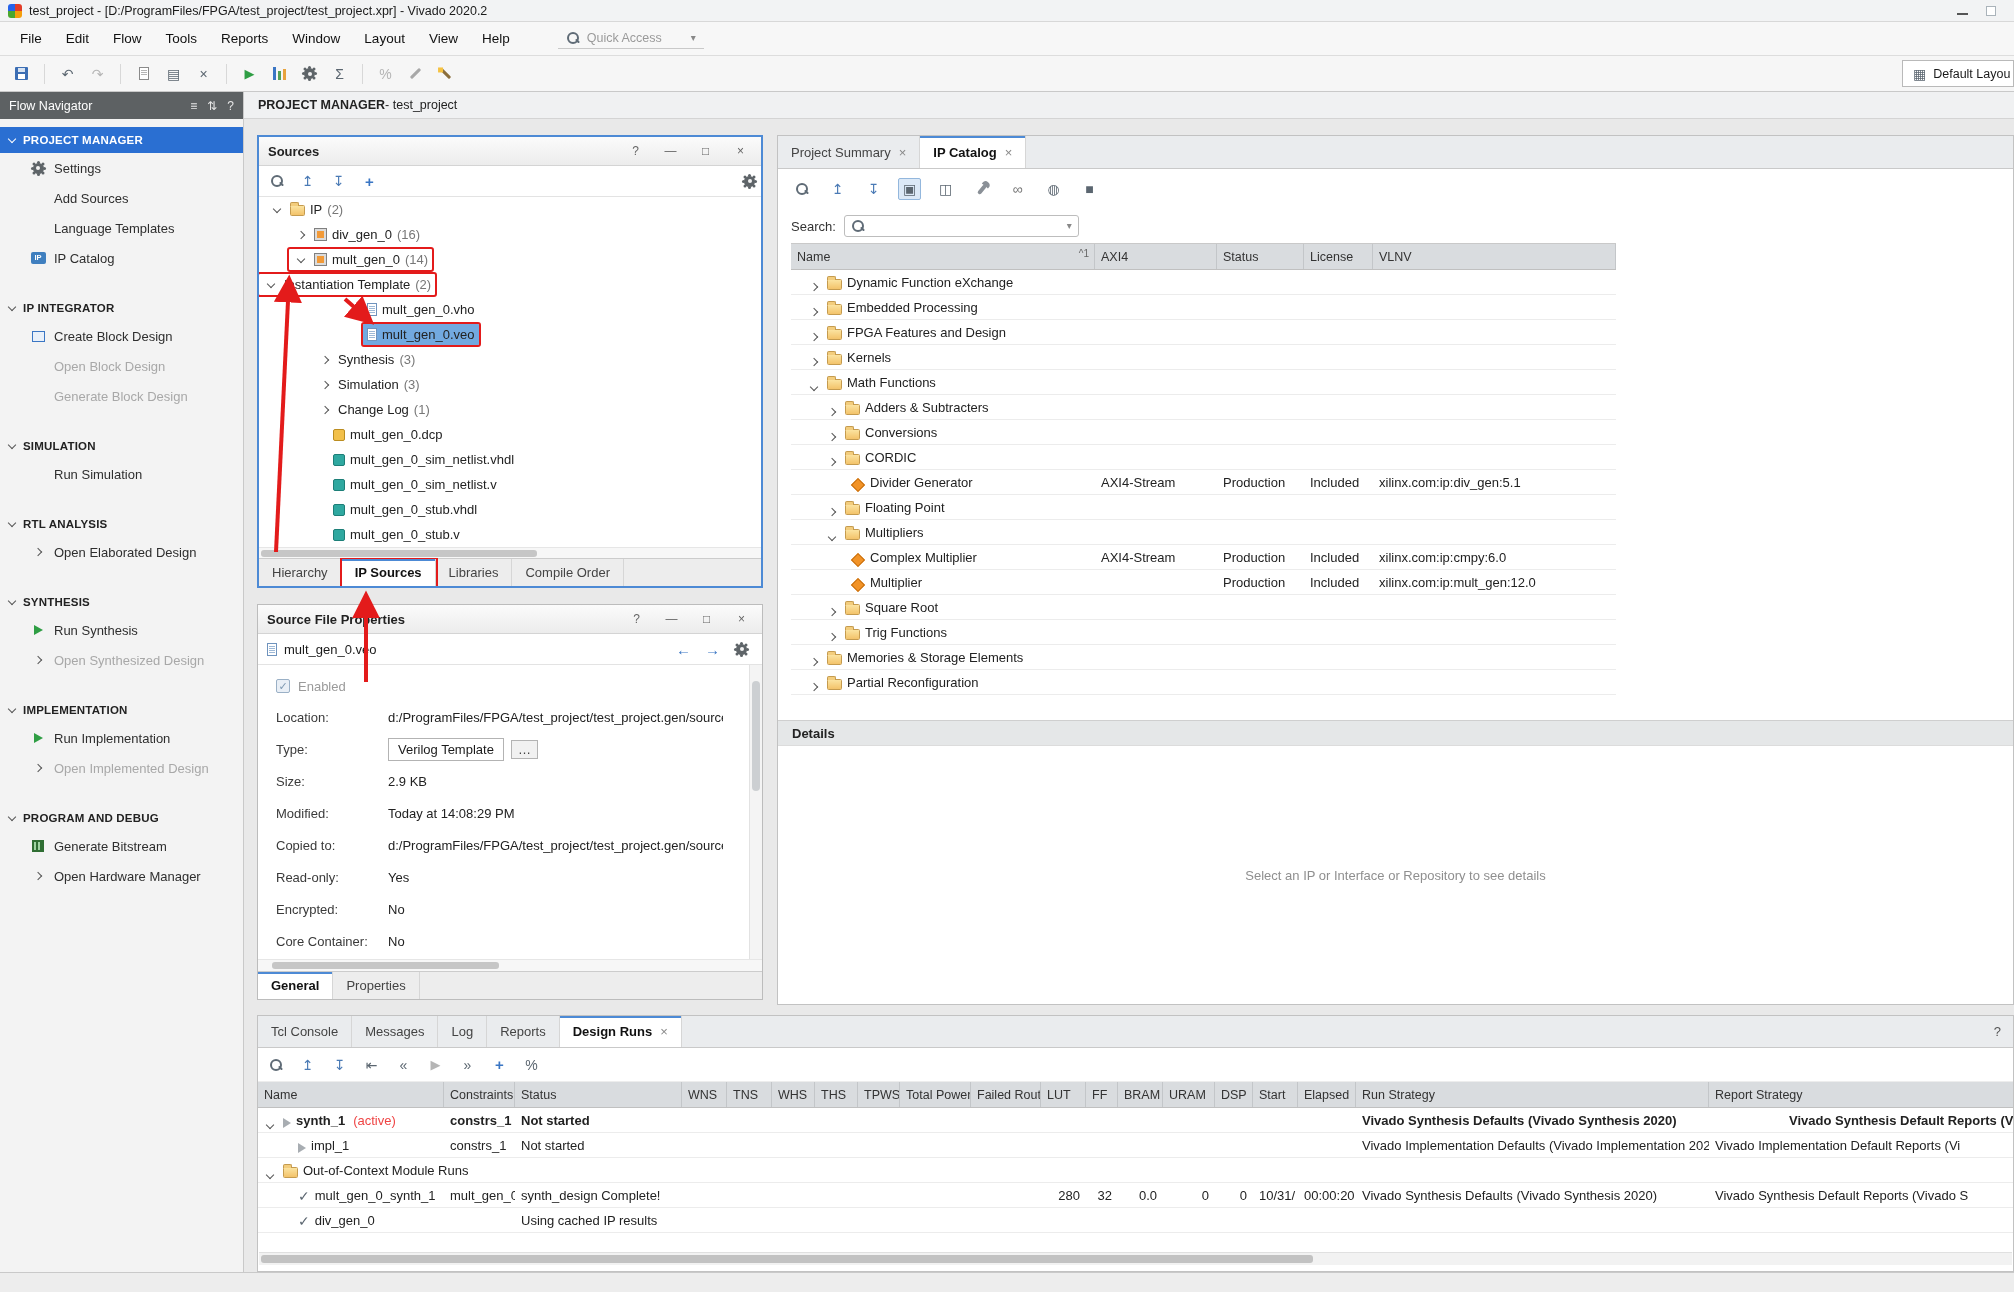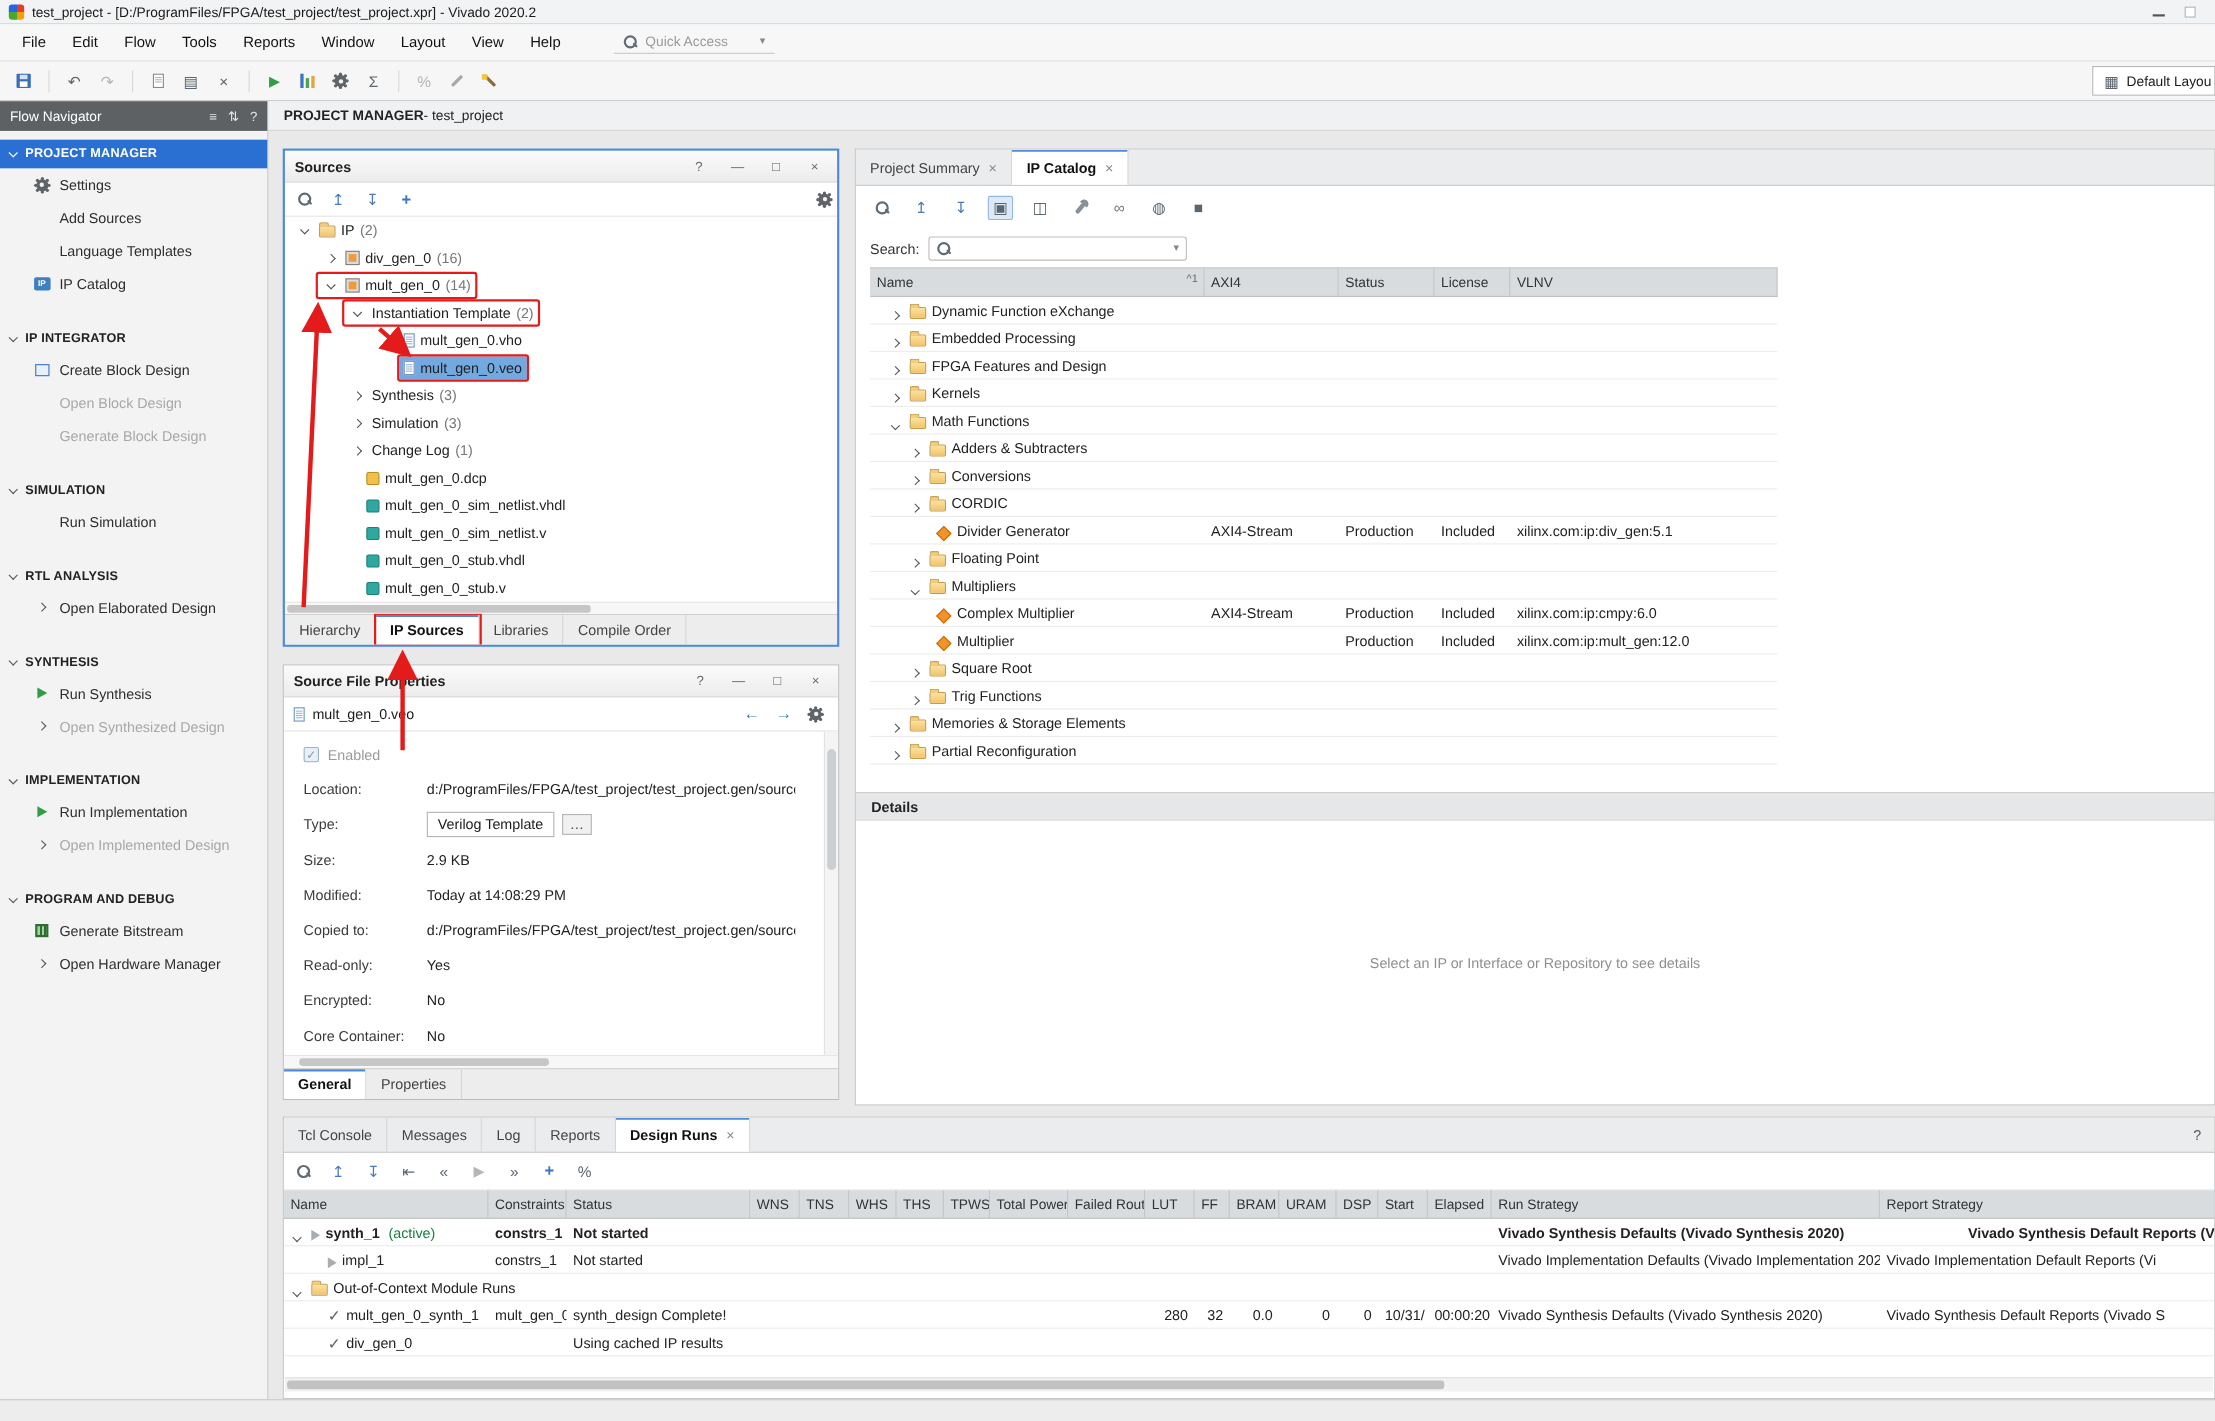--- a/index.html
+++ b/index.html
@@ -160,21 +160,21 @@
   #rp-details-h{height:26px;flex:0 0 26px;background:#e5e7e8;border-top:1px solid #cfcfcf;border-bottom:1px solid #dcdcdc;display:flex;align-items:center;padding-left:14px;font-weight:bold;font-size:13px;color:#222;}
   #rp-details-body{flex:1;display:flex;align-items:center;justify-content:center;color:#8f8f8f;font-size:13px;}
 
   
   #bp-tabs{height:32px;flex:0 0 32px;}
   #bp-toolbar{height:34px;flex:0 0 34px;display:flex;align-items:center;gap:9px;padding-left:6px;border-bottom:1px solid #ededed;}
   #bp-thead{position:relative;height:26px;flex:0 0 26px;background:#d9dcdf;border-bottom:1px solid #c0c0c0;}
   #bp-rows{flex:0 0 auto;}
   .brow .namecell{padding-right:6px;}
   .bold .tlabel,.bold .rcell{font-weight:bold;}
-  .nsuffix{color:#15803d;margin-left:3px;}
+  .nsuffix{color:#ef4444;margin-left:3px;}
   .bp-spacer{flex:1;}
   #bp-hscroll{flex:0 0 13px;height:13px;position:relative;background:#f2f2f2;border-top:1px solid #e0e0e0;margin:0 1px 6px 1px;}
   #bp-hscroll .thumb{position:absolute;top:2px;height:8px;left:2px;width:60%;background:#c2c2c2;border-radius:3px;}
 
   #statusbar{position:absolute;left:0;top:1272px;width:2014px;height:20px;background:#ededed;border-top:1px solid #c9c9c9;}
   #annotations{position:absolute;left:0;top:0;width:2014px;height:1292px;pointer-events:none;z-index:100;}
 </style>
 </head>
 <body>
 
@@ -443,21 +443,21 @@
       <div class="trow" style="padding-left: 30px;">
         <span class="tinner red-ann">
           <span class="tw">
             <i class="chv down"></i>
           </span>
           <span class="ci sh-ipcore"></span>
           <span class="tlabel">mult_gen_0</span>
           <span class="tsuffix">(14)</span>
         </span>
       </div>
-      <div class="trow" style="padding-left: 54px;">
+      <div class="trow" style="">
         <span class="tinner red-ann">
           <span class="tw">
             <i class="chv down"></i>
           </span>
           <span class="tlabel">Instantiation Template</span>
           <span class="tsuffix">(2)</span>
         </span>
       </div>
       <div class="trow" style="padding-left: 88px;">
         <span class="tw"></span>

